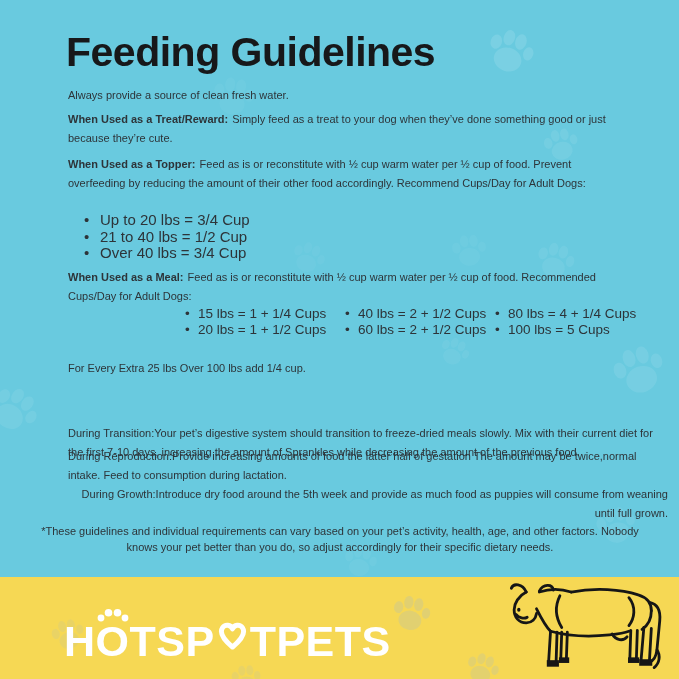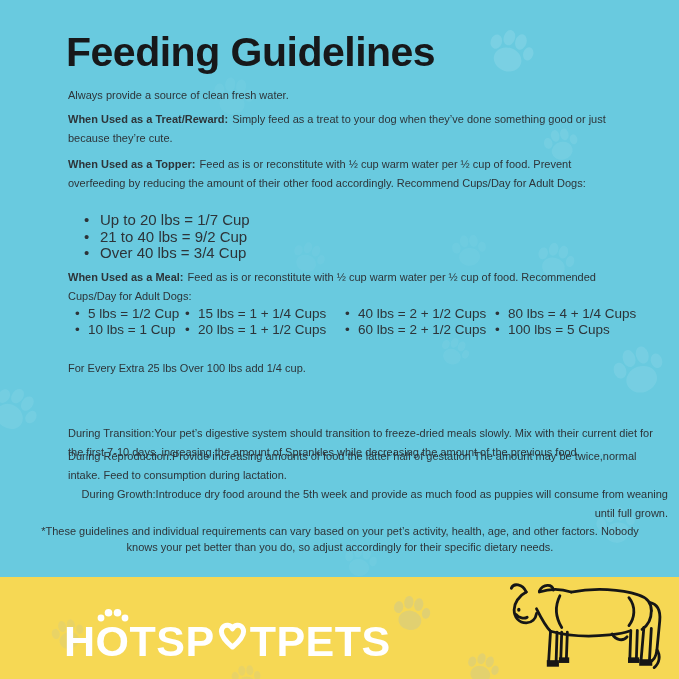--- a/index.html
+++ b/index.html
@@ -117,33 +117,29 @@
   <div class="blk subtitle">Always provide a source of clean fresh water.</div>
 
   <div class="blk para p-topper">
     <span class="label">When Used as a Topper:</span><span>Feed as is or reconstitute with ½ cup warm water per ½ cup of food. Prevent overfeeding by reducing the amount of their other food accordingly. Recommend Cups/Day for Adult Dogs:</span>
   </div>
 
   <div class="blk para p-treat">
     <span class="label">When Used as a Treat/Reward:</span><span>Simply feed as a treat to your dog when they’ve done something good or just because they’re cute.</span>
   </div>
   <div class="blk bullets">
-    <div class="li">Up to 20 lbs = 1/7 Cup</div>
-    <div class="li">21 to 40 lbs = 9/2 Cup</div>
+    <div class="li">Up to 20 lbs = 3/4 Cup</div>
+    <div class="li">21 to 40 lbs = 1/2 Cup</div>
     <div class="li">Over 40 lbs = 3/4 Cup</div>
   </div>
 
   <div class="blk para p-meal">
     <span class="label">When Used as a Meal:</span><span>Feed as is or reconstitute with ½ cup warm water per ½ cup of food. Recommended Cups/Day for Adult Dogs:</span>
   </div>
   <div class="blk mealgrid">
-    <div class="col col0">
-      <div class="li">5 lbs = 1/2 Cup</div>
-      <div class="li">10 lbs = 1 Cup</div>
-    </div>
     <div class="col col1">
       <div class="li">15 lbs = 1 + 1/4 Cups</div>
       <div class="li">20 lbs = 1 + 1/2 Cups</div>
     </div>
     <div class="col col2">
       <div class="li">40 lbs = 2 + 1/2 Cups</div>
       <div class="li">60 lbs = 2 + 1/2 Cups</div>
     </div>
     <div class="col col3">
       <div class="li">80 lbs = 4 + 1/4 Cups</div>

